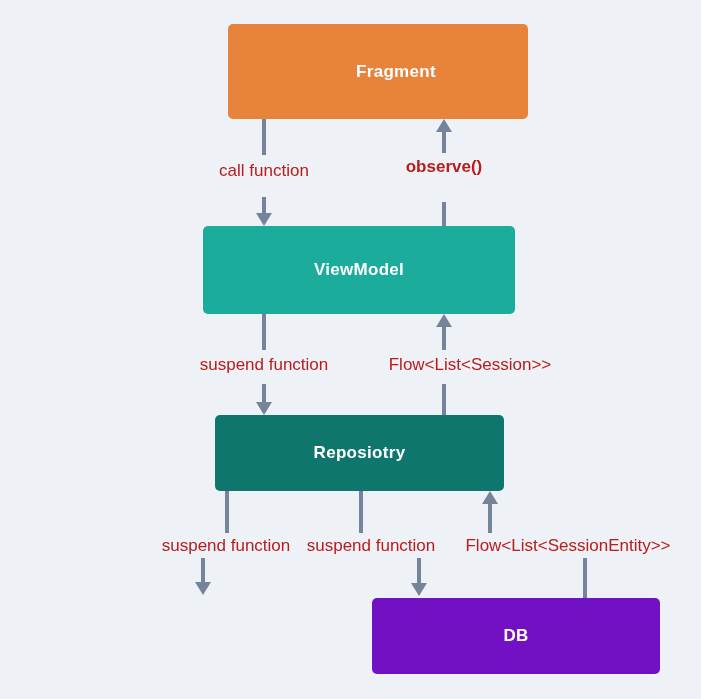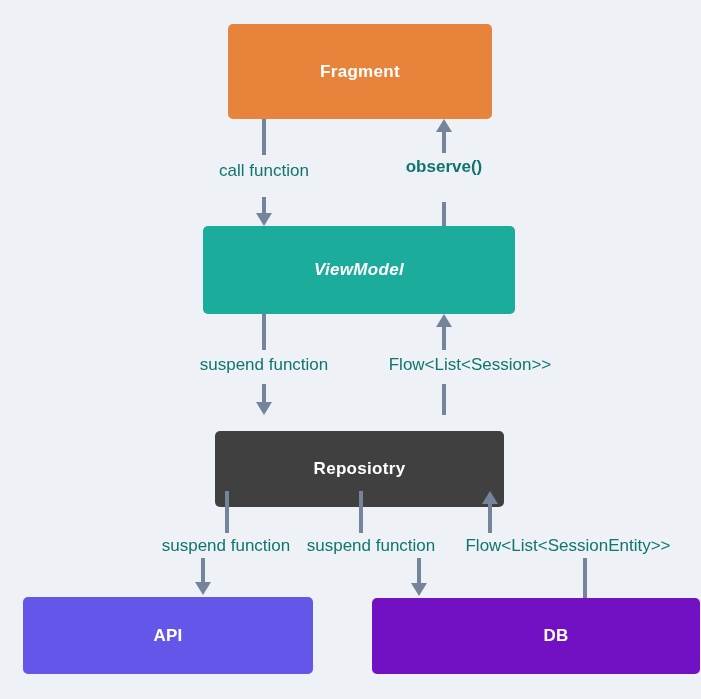--- a/index.html
+++ b/index.html
@@ -19,22 +19,22 @@
     position: absolute;
     border-radius: 5px;
     display: flex;
     align-items: center;
     justify-content: center;
     color: #ffffff;
     font-size: 17px;
     font-weight: 600;
     letter-spacing: 0.3px;
   }
-  .node-fragment   { left: 228px; top: 24px;  width: 264px; height: 95px; }
-  .node-viewmodel  { left: 203px; top: 226px; width: 312px; height: 88px; font-style: italic; }
+  .node-fragment   { left: 228px; top: 24px;  width: 264px; height: 95px; padding-left: 36px; }
+  .node-viewmodel  { left: 203px; top: 226px; width: 312px; height: 88px; }
   .node-repository { left: 215px; top: 415px; width: 289px; height: 76px; }
   .node-api        { left: 23px;  top: 597px; width: 290px; height: 77px; }
   .node-db         { left: 372px; top: 598px; width: 288px; height: 76px; }
 
   .shaft {
     position: absolute;
     width: 4px;
     background: #75849B;
   }
   .head {
@@ -49,48 +49,45 @@
   }
   .head.up {
     border-left: 8px solid transparent;
     border-right: 8px solid transparent;
     border-bottom: 13px solid #75849B;
   }
   .elabel {
     position: absolute;
     transform: translateX(-50%);
     white-space: nowrap;
-    color: #0f766e;
+    color: #b91c1c;
     font-size: 17px;
     line-height: 20px;
   }
   .elabel.bold {
     font-weight: 700;
     text-align: right;
     line-height: 22px;
   }
 </style>
 </head>
 <body>
 
 <div class="canvas">
 
   <div class="node node-fragment" style="background: rgb(232, 131, 60);">
     <span>Fragment</span>
   </div>
   <div class="node node-viewmodel" style="background: rgb(28, 172, 155);">
     <span>ViewModel</span>
   </div>
-  <div class="node node-repository" style="background: #404040; margin-top: 16px;">
+  <div class="node node-repository" style="background: #0f766e;">
     <span>Reposiotry</span>
   </div>
-  <div class="node node-api" style="background: rgb(100, 86, 233);">
-    <span>API</span>
-  </div>
-  <div class="node node-db" style="background: rgb(114, 17, 196); padding-left: 40px;">
+  <div class="node node-db" style="background: rgb(114, 17, 196);">
     <span>DB</span>
   </div>
 
   <div>
     <div class="shaft" style="left:262px; top:119px; height:36px;"></div>
     <div class="elabel" style="left:264px; top:161px;">call function</div>
     <div class="shaft" style="left:262px; top:197px; height:17px;"></div>
     <div class="head down" style="left:256px; top:213px;"></div>
   </div>
 

